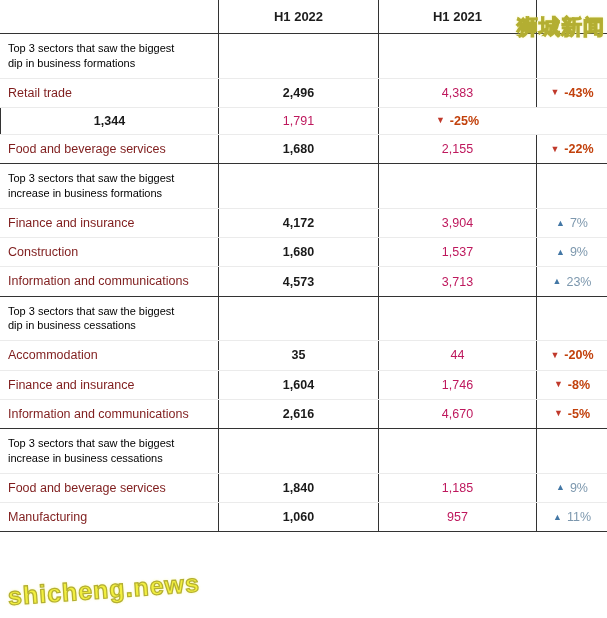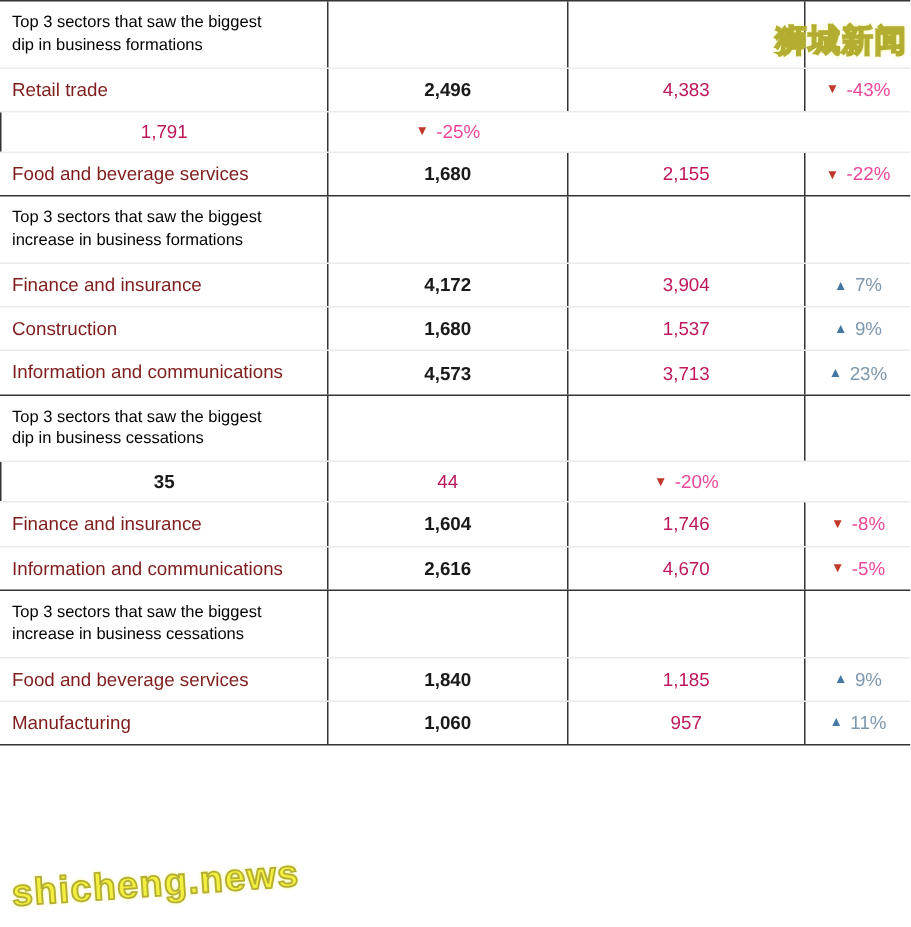--- a/index.html
+++ b/index.html
@@ -38,55 +38,62 @@
     display:flex;align-items:center;justify-content:center;
     font-size:12.5px;color:#be185d;
   }
   .data-row .c4{
     display:flex;align-items:center;justify-content:center;gap:5px;
     font-size:12.5px;
   }
   .arrow{font-size:9px;line-height:1;}
   .arrow[data-dir="down"]{color:#c0392b;}
   .arrow[data-dir="up"]{color:#4377a5;}
-  .pct[data-dir="down"]{color:#ec4899;}
+  .pct[data-dir="down"]{color:#c2410c;font-weight:bold;}
   .pct[data-dir="up"]{color:#7d98ae;}
   
   .wm{
     position:absolute;font-weight:bold;color:#f2ef3e;
     -webkit-text-stroke:1.2px #b3ae32;
     text-shadow:0 0 3px rgba(242,238,90,0.85);
     white-space:nowrap;z-index:5;
   }
   .wm-top{top:13px;right:2px;font-size:21px;letter-spacing:1px;}
   .wm-bottom{left:7px;top:582px;font-size:25px;letter-spacing:1px;
     transform:rotate(-4deg);transform-origin:left top;}
 </style>
 </head>
 <body>
 
 <div class="table">
 
+  <div class="row colheader">
+    <div class="c1"></div>
+    <div class="c2">H1 2022</div>
+    <div class="c3">H1 2021</div>
+    <div class="c4"></div>
+  </div>
 
   <div class="row sec">
     <div class="c1">Top 3 sectors that saw the biggest dip in business formations</div>
     <div class="c2"></div>
       <div class="c3"></div>
       <div class="c4"></div>
   </div>
   <div class="row data-row">
     <div class="c1">Retail trade</div>
     <div class="c2">2,496</div>
     <div class="c3">4,383</div>
     <div class="c4">
       <span class="arrow" data-dir="down">▼</span>
       <span class="pct" data-dir="down">-43%</span>
     </div>
   </div>
   <div class="row data-row">
+    <div class="c2">1,344</div>
     <div class="c3">1,791</div>
     <div class="c4">
       <span class="arrow" data-dir="down">▼</span>
       <span class="pct" data-dir="down">-25%</span>
     </div>
   </div>
   <div class="row data-row">
     <div class="c1">Food and beverage services</div>
     <div class="c2">1,680</div>
     <div class="c3">2,155</div>
@@ -130,20 +137,21 @@
     </div>
   </div>
 
   <div class="row sec">
     <div class="c1">Top 3 sectors that saw the biggest dip in business cessations</div>
     <div class="c2"></div>
       <div class="c3"></div>
       <div class="c4"></div>
   </div>
   <div class="row data-row">
+    <div class="c1">Accommodation</div>
     <div class="c2">35</div>
     <div class="c3">44</div>
     <div class="c4">
       <span class="arrow" data-dir="down">▼</span>
       <span class="pct" data-dir="down">-20%</span>
     </div>
   </div>
   <div class="row data-row">
     <div class="c1">Finance and insurance</div>
     <div class="c2">1,604</div>

